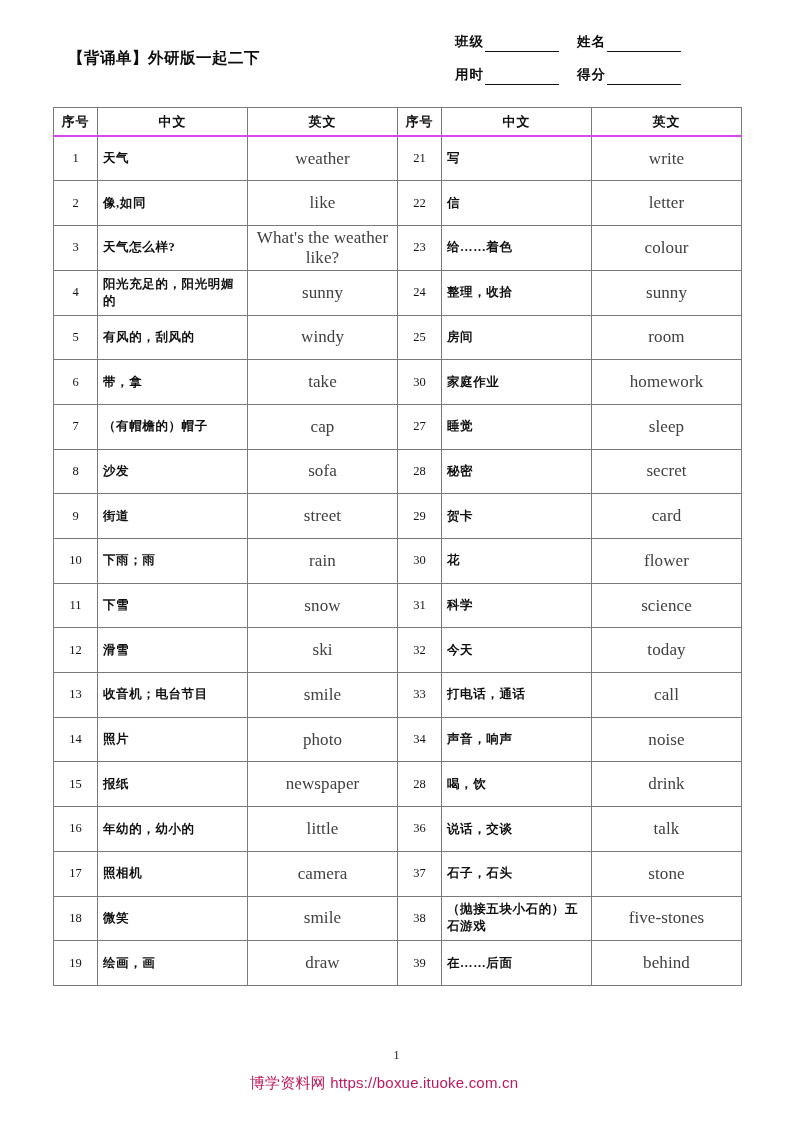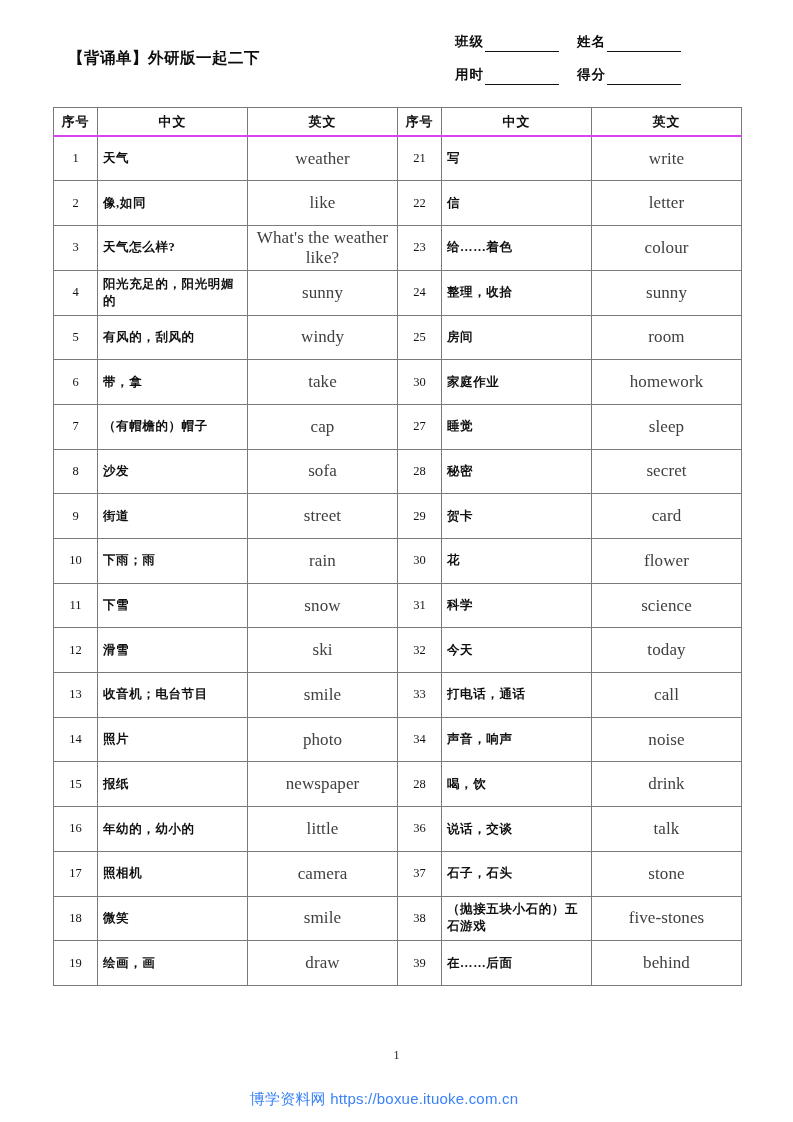--- a/index.html
+++ b/index.html
@@ -149,23 +149,22 @@
     color: #1a1a1a;
   }
   .watermark {
     position: absolute;
     top: 1066px;
     left: 0;
     width: 768px;
     text-align: center;
     font-family: "Liberation Sans", "DejaVu Sans", sans-serif;
     font-size: 15px;
-    color: #3b82f6;
+    color: #be185d;
     letter-spacing: 0.2px;
-    margin-top: 16px;
   }
 </style>
 </head>
 <body>
 
 <div class="page">
 
   <div class="header">
     <div class="doc-title">【背诵单】外研版一起二下</div>
 

